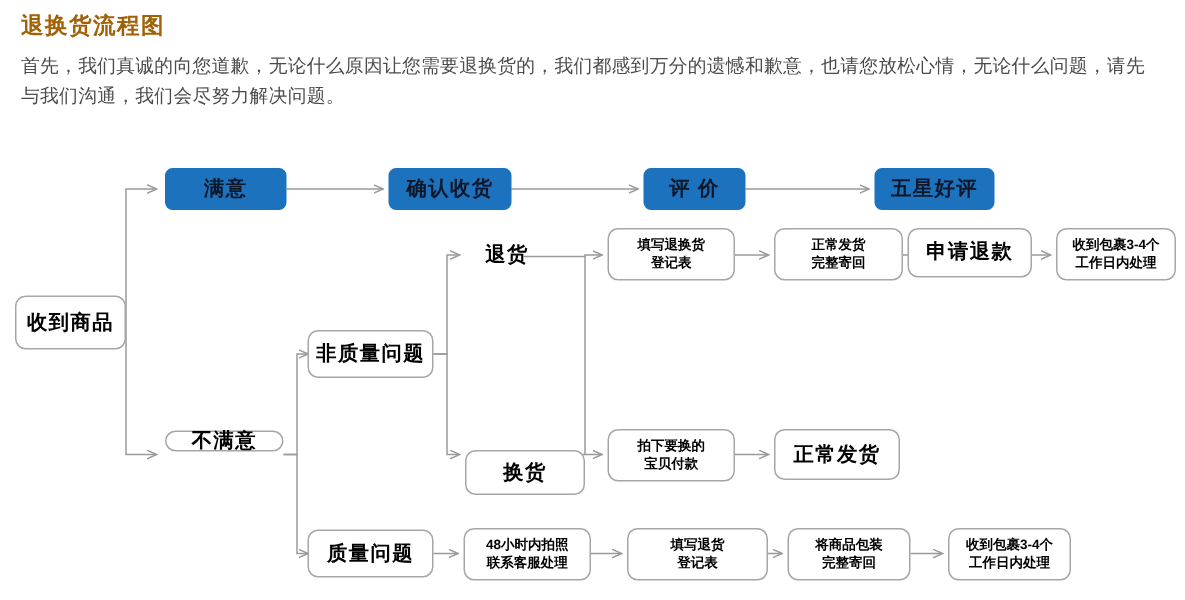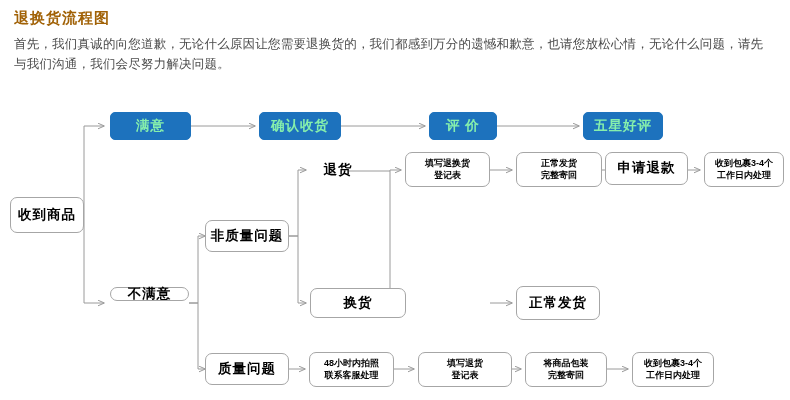--- a/index.html
+++ b/index.html
@@ -33,21 +33,21 @@
     display:flex;align-items:center;justify-content:center;
     text-align:center;
     border:1px solid #a6a6a6;
     border-radius:7px;
     background:#ffffff;
     color:#000000;
     font-weight:bold;
     line-height:1.25;
   }
   .node.blue{
-    background:#1d72bd;border:1px solid #1d72bd;color:#86efac;
+    background:#1d72bd;border:1px solid #1d72bd;color:#0f172a;
     border-radius:5px;
   }
   .node.plain{border:none;background:transparent;}
   .md{font-size:13.5px;letter-spacing:1px;}
   .sm{font-size:9px;letter-spacing:0;font-weight:bold;}
 </style>
 </head>
 <body>
 
 <div id="root">
@@ -106,30 +106,31 @@
   <div class="node blue md" style="left:583px;top:112px;width:80px;height:28px;">五星好评</div>
 
   <div class="node md" style="left:110px;top:287px;width:79px;height:14px;">不满意</div>
 
   <div class="node md" style="left:205px;top:220px;width:84px;height:32px;">非质量问题</div>
 
   <div class="node md" style="left:205px;top:353px;width:84px;height:32px;">质量问题</div>
 
   <div class="node plain md" style="left:310px;top:156px;width:56px;height:28px;">退货</div>
 
-  <div class="node md" style="left:310px;top:288px;width:96px;height:30px;">换货</div>
+  <div class="node md" style="left:310px;top:300px;width:80px;height:30px;">换货</div>
 
   <div class="node sm" style="left:405px;top:152px;width:85px;height:35px;">填写退换货<br>登记表</div>
 
   <div class="node sm" style="left:516px;top:152px;width:86px;height:35px;">正常发货<br>完整寄回</div>
 
   <div class="node md" style="left:605px;top:152px;width:83px;height:33px;">申请退款</div>
 
   <div class="node sm" style="left:704px;top:152px;width:80px;height:35px;">收到包裹3-4个<br>工作日内处理</div>
 
+  <div class="node sm" style="left:405px;top:286px;width:85px;height:35px;">拍下要换的<br>宝贝付款</div>
 
   <div class="node md" style="left:516px;top:286px;width:84px;height:34px;">正常发货</div>
 
   <div class="node sm" style="left:309px;top:352px;width:85px;height:35px;">48小时内拍照<br>联系客服处理</div>
 
   <div class="node sm" style="left:418px;top:352px;width:94px;height:35px;">填写退货<br>登记表</div>
 
   <div class="node sm" style="left:525px;top:352px;width:82px;height:35px;">将商品包装<br>完整寄回</div>
 
   <div class="node sm" style="left:632px;top:352px;width:82px;height:35px;">收到包裹3-4个<br>工作日内处理</div>

